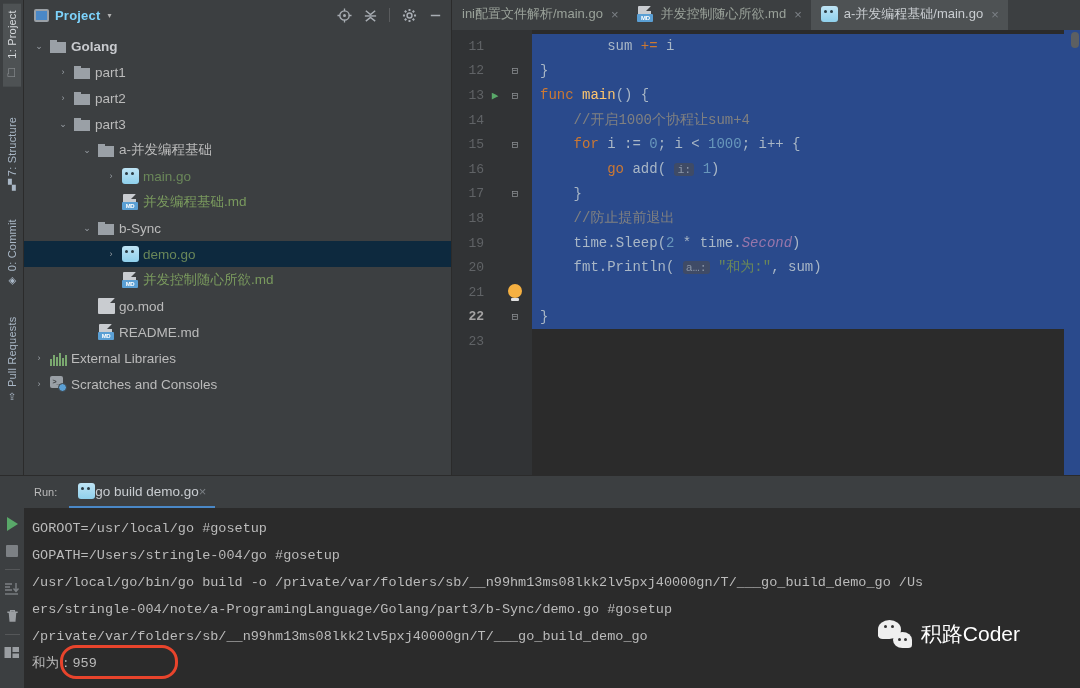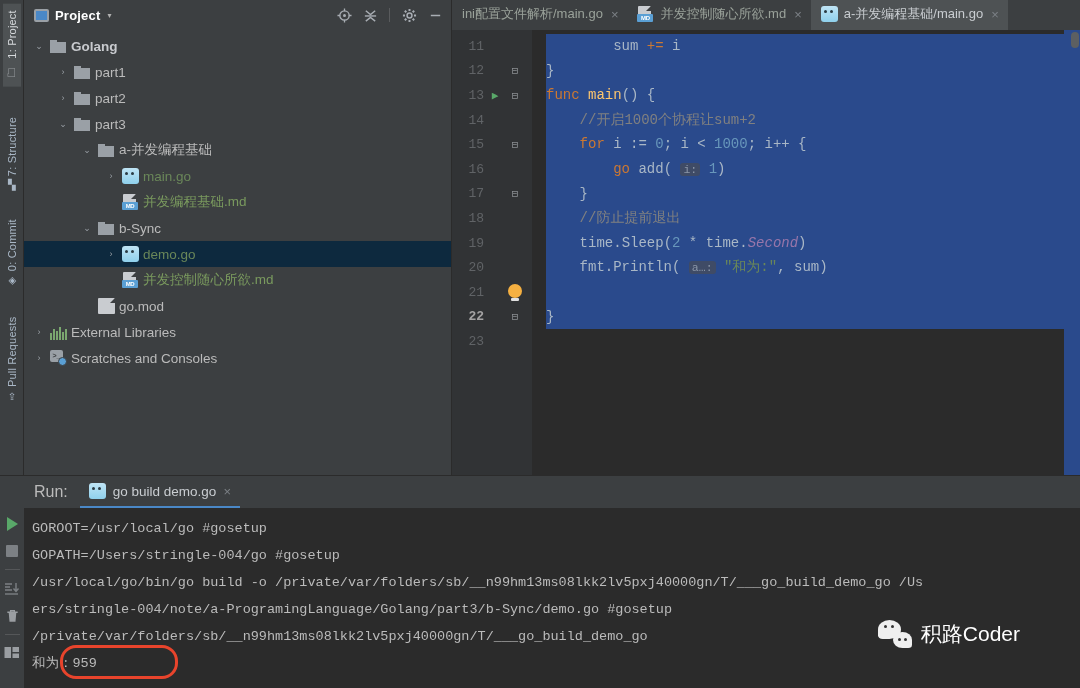--- a/index.html
+++ b/index.html
@@ -32,21 +32,21 @@
 
   
   .project-panel {
     width: 428px; flex: 0 0 428px; background: #3c3f41;
     display: flex; flex-direction: column; border-right: 1px solid #2b2b2b;
   }
   .pp-header {
     height: 30px; display: flex; align-items: center; padding: 0 6px 0 10px;
     background: #3c3f41; gap: 6px;
   }
-  .pp-title { color: #ffffff; font-size: 13px; font-weight: 600; letter-spacing: .2px; }
+  .pp-title { color: #7dd3fc; font-size: 13px; font-weight: 600; letter-spacing: .2px; }
   .pp-caret { color: #b0b0b0; font-size: 8px; margin-left: 1px; }
   .pp-header .sp { flex: 1; }
   .pp-ico {
     width: 20px; height: 20px; display: flex; align-items: center; justify-content: center;
     color: #a8adb3; cursor: pointer;
   }
   .pp-divider { width: 1px; height: 14px; background: #595b5d; margin: 0 3px; }
 
   .tree { flex: 1; overflow: hidden; padding-top: 3px; font-size: 13.5px; }
   .trow {
@@ -108,21 +108,21 @@
   .gnum.cur { color: #a4a3a3; font-weight: 700; }
   .grun { width: 18px; text-align: center; color: #59a869; font-size: 11px; }
   .gfold { width: 22px; text-align: center; color: #8b8f92; font-size: 11px; }
   .gbulb { width: 14px; height: 14px; border-radius: 50%; background: #f5b041; display:inline-block; position: relative; }
   .gbulb::after{content:'';position:absolute;left:3px;bottom:-3px;width:8px;height:3px;background:#e0e0e0;border-radius:1px;}
 
   .code {
     flex: 1; padding-top: 4px; position: relative; min-width: 0;
     font-family: "Liberation Mono", "DejaVu Sans Mono", monospace; font-size: 14px;
   }
-  .cline { height: 24.6px; line-height: 24.6px; white-space: pre; color: #a9b7c6; margin-left: 14px; }
+  .cline { height: 24.6px; line-height: 24.6px; white-space: pre; padding-left: 8px; color: #a9b7c6; }
   .cline.sel { background: #2a4a8c; }
   .kw { color: #cc7832; }
   .fn { color: #ffc66d; }
   .str { color: #6a8759; }
   .num { color: #6897bb; }
   .cm  { color: #808080; }
   .ital { color: #9876aa; font-style: italic; }
   .pl { color: #a9b7c6; }
   .hint {
     background: #3f4b66; color: #8b96a8; font-size: 11.5px; padding: 0 3px;
@@ -136,23 +136,23 @@
 
   .breadcrumb {
     height: 28px; background: #3c3f41; display: flex; align-items: center;
     color: #b8bcc0; font-size: 13px; padding-left: 8px; border-top: 1px solid #323232;
   }
   .bc-pad { width: 75px; flex: 0 0 75px; }
 
   
   .run-panel { flex: 1; display: flex; flex-direction: column; background: #3c3f41; border-top: 1px solid #2b2b2b; }
   .run-head { height: 32px; display: flex; align-items: stretch; padding-left: 24px; background: #3c3f41; }
-  .run-label { display:flex; align-items:center; color:#bbbbbb; font-size:16px; padding: 0 12px 0 10px; }
+  .run-label { display:flex; align-items:center; color:#bbbbbb; font-size:11px; padding: 0 12px 0 10px; }
   .run-tab {
-    display: flex; align-items: center; gap: 7px; padding: 0 9px;
+    display: flex; align-items: center; padding: 0 9px;
     color: #c9cdd1; font-size: 13.5px; border-bottom: 2px solid #4a88c7; cursor: pointer;
   }
   .run-tab .x { color: #7c8186; font-size: 13px; }
   .run-body { flex: 1; display: flex; background: #2b2b2b; position: relative; }
   .run-tools {
     width: 24px; flex: 0 0 24px; background: #3c3f41; display: flex; flex-direction: column;
     align-items: center; padding-top: 7px; gap: 10px;
   }
   .rt { width: 17px; height: 17px; display: flex; align-items: center; justify-content: center; cursor: pointer; }
   .rt-sep { width: 15px; height: 1px; background: #555759; }
@@ -301,20 +301,28 @@
               <span class="pg"></span>
               <span class="lbl">MD</span>
             </span>
             <span class="tname mdgreen">并发控制随心所欲.md</span>
           </div>
           <div class="trow" style="padding-left: 56px;">
             <span class="arrow empty">•</span>
             <span class="ic ic-doc"></span>
             <span class="tname white">go.mod</span>
           </div>
+          <div class="trow" style="padding-left: 56px;">
+            <span class="arrow empty">•</span>
+            <span class="ic ic-md">
+              <span class="pg"></span>
+              <span class="lbl">MD</span>
+            </span>
+            <span class="tname white">README.md</span>
+          </div>
           <div class="trow" style="padding-left: 8px;">
             <span class="arrow">›</span>
             <span class="ic ic-lib">
               <i style="height:7px"></i>
               <i style="height:11px"></i>
               <i style="height:9px"></i>
               <i style="height:13px"></i>
               <i style="height:8px"></i>
               <i style="height:11px"></i>
             </span>
@@ -418,21 +426,21 @@
               <span class="gnum">23</span>
               <span class="grun"></span>
               <span class="gfold"></span>
             </div>
           </div>
         <div class="code" id="code">
           <div class="sel-right"></div>
         <div class="cline sel"><span>        </span><span class="pl">sum </span><span class="kw">+= </span><span class="pl">i</span></div>
             <div class="cline sel"><span></span><span class="pl">}</span></div>
             <div class="cline sel"><span></span><span class="kw">func </span><span class="fn">main</span><span class="pl">() {</span></div>
-            <div class="cline sel"><span>    </span><span class="cm">//开启1000个协程让sum+2</span></div>
+            <div class="cline sel"><span>    </span><span class="cm">//开启1000个协程让sum+4</span></div>
             <div class="cline sel"><span>    </span><span class="kw">for </span><span class="pl">i := </span><span class="num">0</span><span class="pl">; i &lt; </span><span class="num">1000</span><span class="pl">; i++ {</span></div>
             <div class="cline sel"><span>        </span><span class="kw">go </span><span class="pl">add( </span><span class="hint">i:</span><span class="pl"> </span><span class="num">1</span><span class="pl">)</span></div>
             <div class="cline sel"><span>    </span><span class="pl">}</span></div>
             <div class="cline sel"><span>    </span><span class="cm">//防止提前退出</span></div>
             <div class="cline sel"><span>    </span><span class="pl">time.</span><span class="pl">Sleep(</span><span class="num">2</span><span class="pl"> * time.</span><span class="ital">Second</span><span class="pl">)</span></div>
             <div class="cline sel"><span>    </span><span class="pl">fmt.Println( </span><span class="hint">a…:</span><span class="pl"> </span><span class="str">"和为:"</span><span class="pl">, sum)</span></div>
             <div class="cline sel"><span></span></div>
             <div class="cline sel"><span></span><span class="pl">}</span></div>
             <div class="cline"><span></span></div>
           </div>

